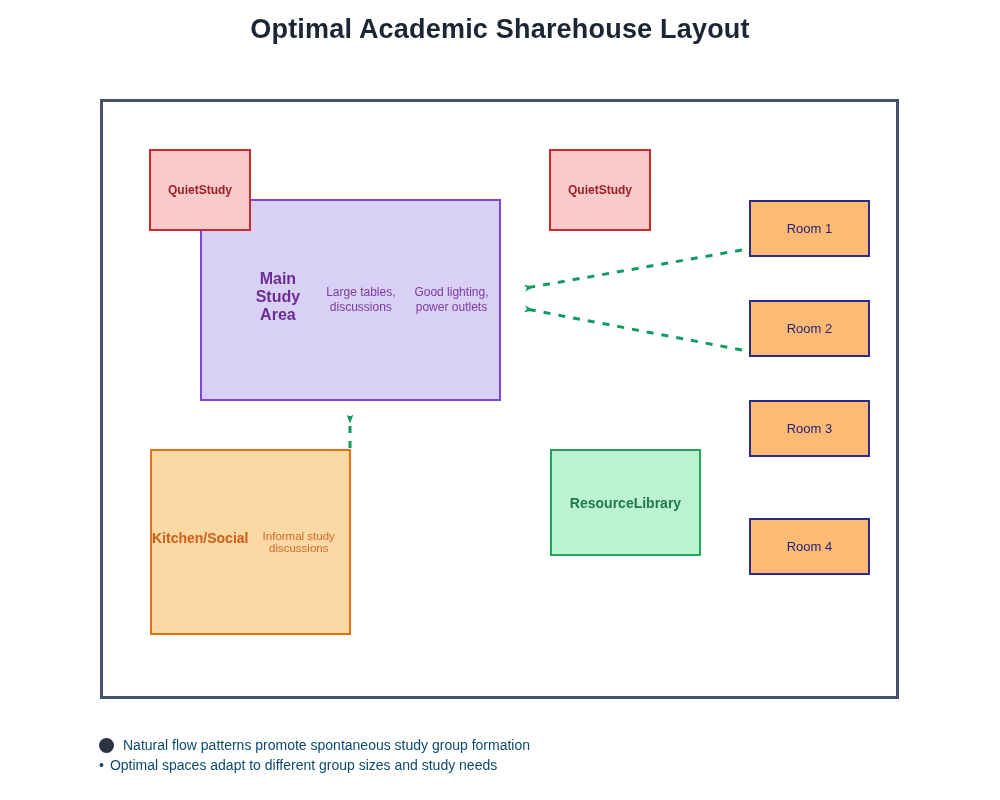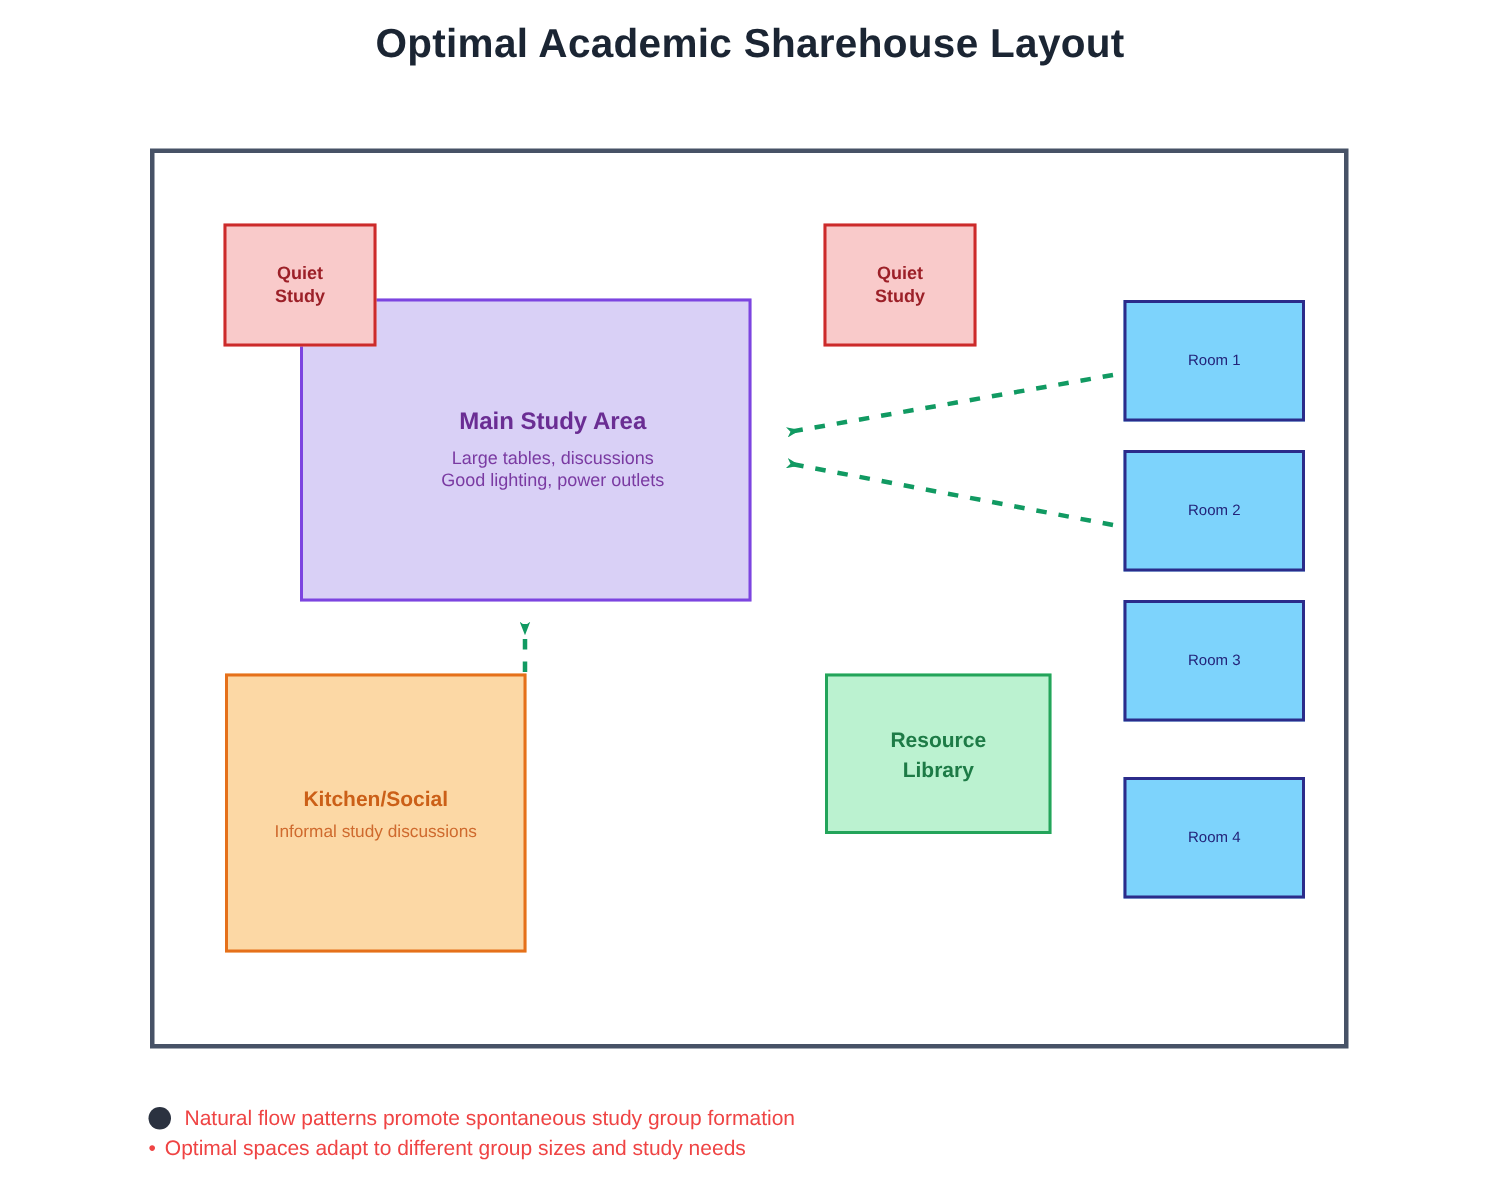--- a/index.html
+++ b/index.html
@@ -30,21 +30,21 @@
     width: 799px;
     height: 600px;
     border: 3px solid #475266;
     box-sizing: border-box;
     background: transparent;
   }
   .zone {
     position: absolute;
     box-sizing: border-box;
     display: flex;
-    flex-direction: column;
+    flex-direction: row;
     align-items: center;
     justify-content: center;
     text-align: center;
   }
   .quiet-study {
     width: 102px;
     height: 82px;
     background: #f9caca;
     border: 2.5px solid #cc2b2b;
     color: #9c2028;
@@ -95,43 +95,43 @@
     width: 151px; height: 107px;
     background: #bbf2d0;
     border: 2.5px solid #23a45a;
     color: #1d7b46;
     font-size: 14px;
     font-weight: 700;
     line-height: 20px;
   }
   .room {
     width: 121px;
-    height: 81px;
-    background: #7dd3fc;
+    height: 57px;
+    background: #fdba74;
     border: 2.5px solid #2b2b8a;
     color: #232379;
-    font-size: 10px;
+    font-size: 13px;
   }
   .room-1 { left: 749px; top: 200px; }
   .room-2 { left: 749px; top: 300px; }
   .room-3 { left: 749px; top: 400px; }
   .room-4 { left: 749px; top: 518px; }
   .arrows-overlay {
     position: absolute;
     left: 0; top: 0;
     width: 1000px; height: 800px;
     pointer-events: none;
     z-index: 5;
   }
   .footnotes {
     position: absolute;
     left: 99px;
     top: 735px;
     font-size: 14px;
-    color: #ef4444;
+    color: #0c4a6e;
     line-height: 20px;
   }
   .footnote-line { display: flex; align-items: center; }
   .dark-circle-icon {
     display: inline-block;
     width: 15px;
     height: 15px;
     border-radius: 50%;
     background: #2b3240;
     margin-right: 9px;

